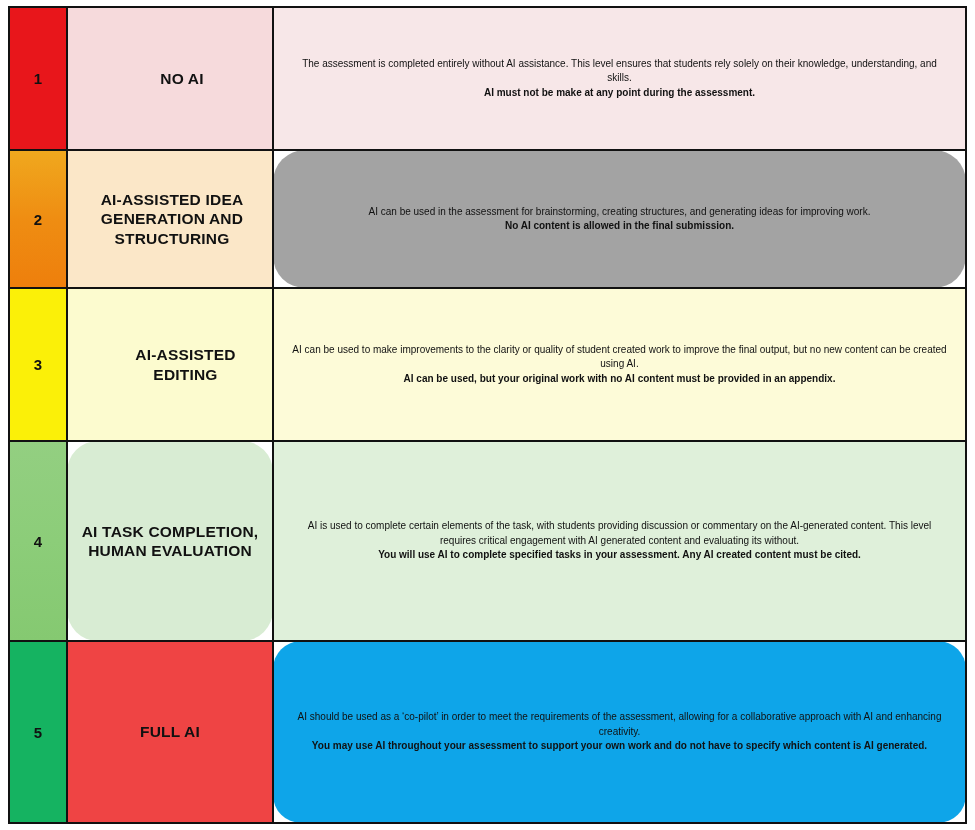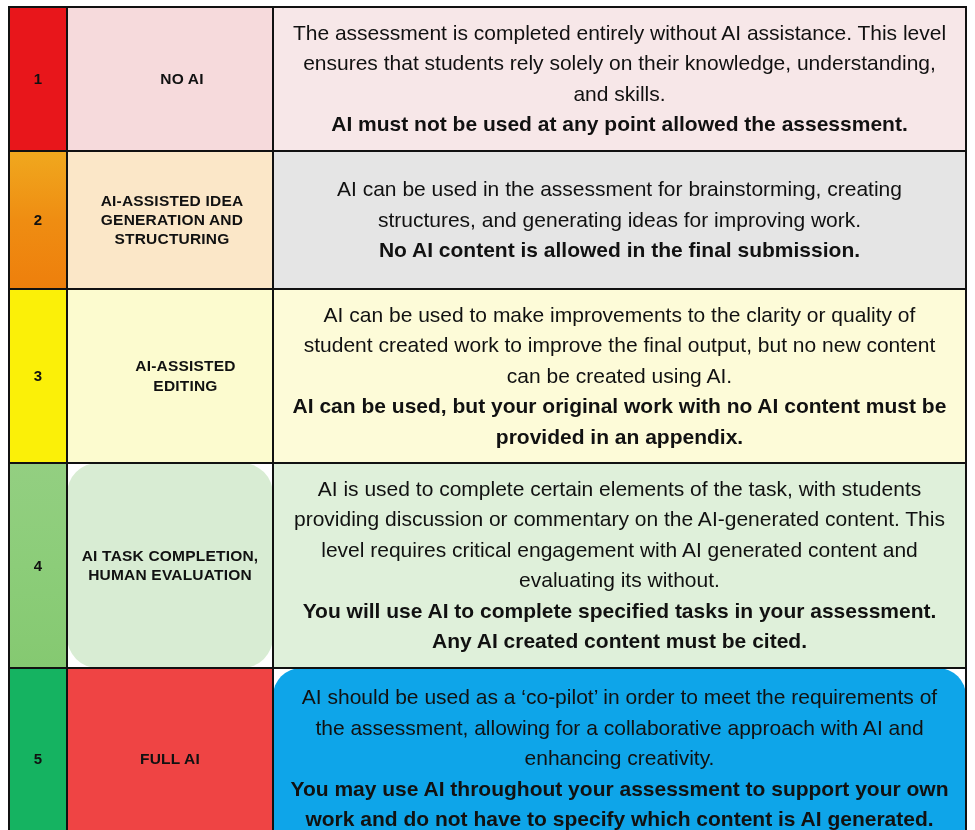--- a/index.html
+++ b/index.html
@@ -48,40 +48,40 @@
     font-weight: bold;
     font-size: 15.5px;
     line-height: 1.25;
     color: #111111;
     padding: 6px 4px;
     letter-spacing: 0.2px;
   }
   .cell-desc {
     padding: 10px 16px;
     color: #111111;
-    font-size: 21px;
+    font-size: 10px;
     line-height: 1.45;
     text-align: center;
   }
   .cell-desc .lead {
     margin: 0;
   }
   .cell-desc .bold {
     margin: 0;
     font-weight: bold;
   }
 
   
   .r1 .cell-num   { background: #e8161b; }
   .r1 .cell-name  { background: #f6dadc; padding-left: 28px; }
   .r1 .cell-desc  { background: #f7e7e8; }
   
   .r2 .cell-num   { background: linear-gradient(180deg, #f0a81e 0%, #ef8d12 50%, #ee7f0c 100%); }
   .r2 .cell-name  { background: #fbe7c8; padding-left: 8px; }
-  .r2 .cell-desc  { background: #e5e5e5; }
+  .r2 .cell-desc  { background: #a3a3a3; border-radius: 32px; }
   
   .r3 .cell-num   { background: #fbf008; }
   .r3 .cell-name  { background: #fcfbcf; padding-left: 35px; }
   .r3 .cell-desc  { background: #fdfbd8; }
   
   .r4 .cell-num   { background: linear-gradient(180deg, #93cf81 0%, #8ccd79 50%, #85c971 100%); }
   .r4 .cell-name  { background: #d8ecd3; border-radius: 31px; }
   .r4 .cell-desc  { background: #dff0da; }
   
   .r5 .cell-num   { background: #15b361; }
@@ -103,21 +103,21 @@
       <col class="col-num">
       <col class="col-name">
       <col class="col-desc">
     </colgroup>
     <tbody>
       <tr class="r1 row-h1">
         <td class="cell-num">1</td>
         <td class="cell-name">NO AI</td>
         <td class="cell-desc">
           <p class="lead">The assessment is completed entirely without AI assistance. This level ensures that students rely solely on their knowledge, understanding, and skills.</p>
-          <p class="bold">AI must not be used at any point allowed the assessment.</p>
+          <p class="bold">AI must not be make at any point during the assessment.</p>
         </td>
       </tr>
       <tr class="r2 row-h2">
         <td class="cell-num">2</td>
         <td class="cell-name">AI-ASSISTED IDEA GENERATION AND STRUCTURING</td>
         <td class="cell-desc">
           <p class="lead">AI can be used in the assessment for brainstorming, creating structures, and generating ideas for improving work.</p>
           <p class="bold">No AI content is allowed in the final submission.</p>
         </td>
       </tr>

